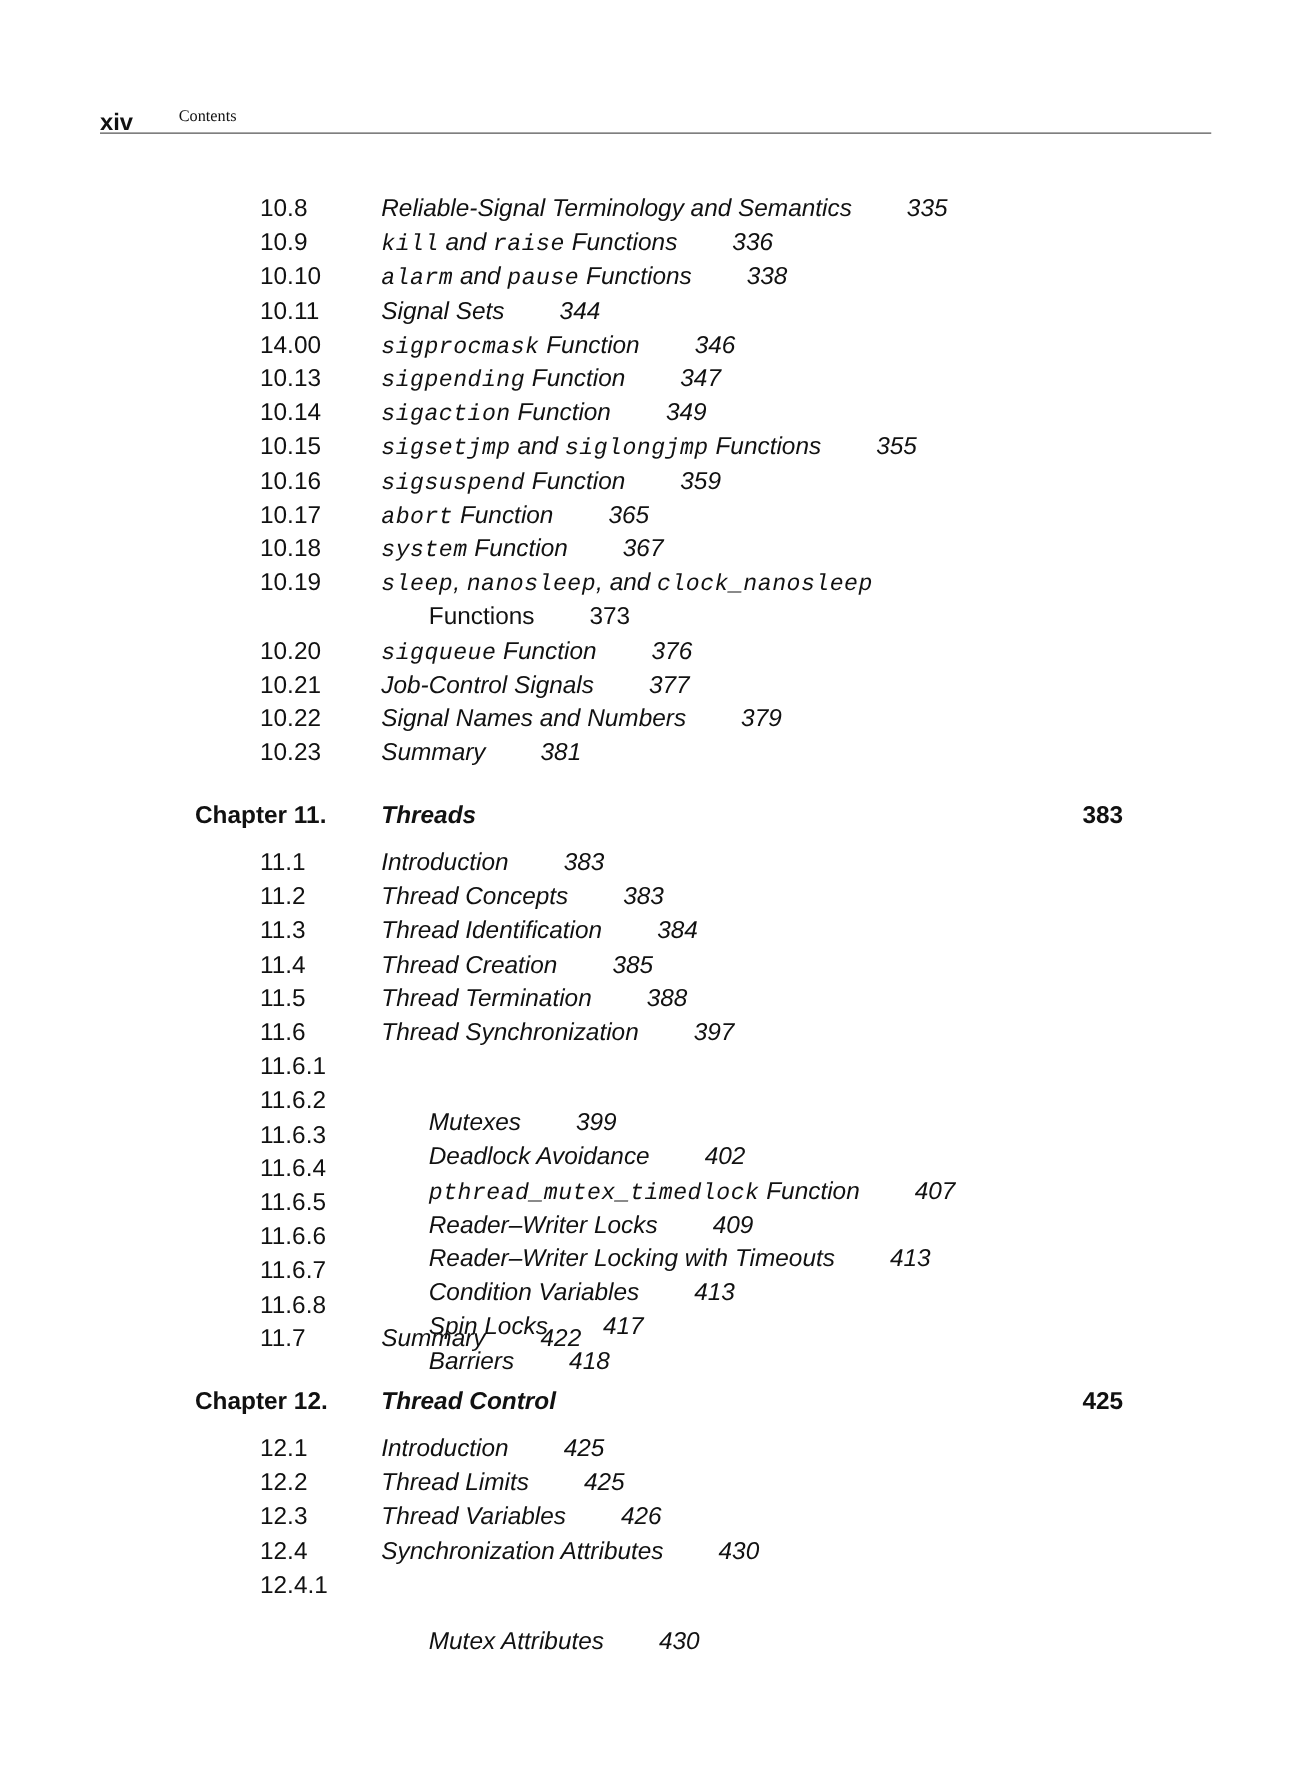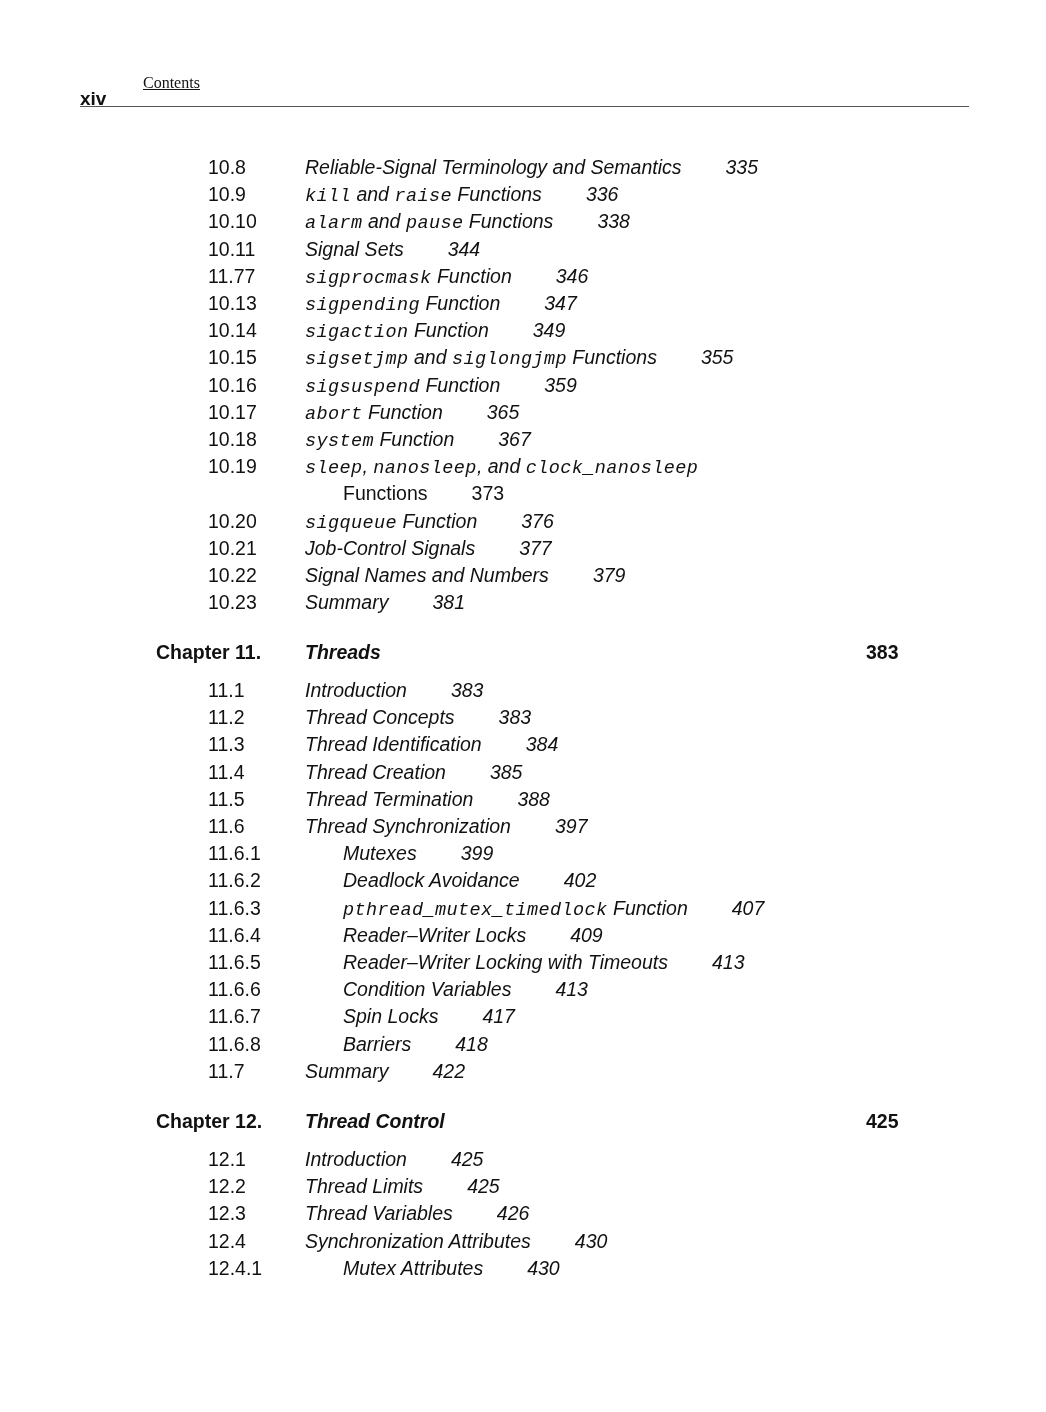--- a/index.html
+++ b/index.html
@@ -1,24 +1,24 @@
 <!DOCTYPE html>
 <html><head>
 <meta charset="utf-8">
 <style>
   html, body { margin: 0; padding: 0; background: #ffffff; }
   body { width: 1046px; height: 1412px; position: relative; overflow: hidden; color: #111; }
   .header { position: absolute; left: 80px; top: 72px; width: 889px; height: 34px; border-bottom: 1.5px solid #555; }
   .pgno { position: absolute; left: 0; top: 16px; font-family: Liberation Sans, sans-serif; font-size: 19px; font-weight: bold; }
-  .runhead { position: absolute; left: 63px; top: 2px; font-family: "Liberation Serif", serif; font-size: 16px; text-decoration: underline; }
+  .runhead { position: absolute; left: 63px; top: 13px; font-family: "Liberation Serif", serif; font-size: 13px; }
   .toc { position: absolute; left: 0; top: 0; width: 1046px; }
   .row { position: absolute; left: 0; height: 27px; font-family: "Liberation Sans", sans-serif; font-size: 19.5px; line-height: 27px; white-space: nowrap; }
   .num { position: absolute; left: 208px; }
   .title { position: absolute; left: 305px; font-style: italic; }
-  .title.sub { left: 343px; }
+  .title.sub { left: 343px; margin-top: 45px; }
   .mono { font-family: "Liberation Mono", monospace; font-size: 18.5px; letter-spacing: 0.4px; }
   .pg { margin-left: 44px; }
   .chap { font-weight: bold; }
   .chap .cnum { position: absolute; left: 156px; }
   .chap .title { left: 305px; }
   .chap .cpg { position: absolute; left: 866px; }
   .cont { position: absolute; left: 343px; }
 </style>
 </head>
 <body>
@@ -39,21 +39,21 @@
     </div>
     <div class="row" style="top: 208.4px;">
       <span class="num">10.10</span>
       <span class="title"><span class="mono">alarm</span><span> and </span><span class="mono">pause</span><span> Functions</span><span class="pg">338</span></span>
     </div>
     <div class="row" style="top: 235.6px;">
       <span class="num">10.11</span>
       <span class="title"><span>Signal Sets</span><span class="pg">344</span></span>
     </div>
     <div class="row" style="top: 262.8px;">
-      <span class="num">11.77</span>
+      <span class="num">14.00</span>
       <span class="title"><span class="mono">sigprocmask</span><span> Function</span><span class="pg">346</span></span>
     </div>
     <div class="row" style="top: 290px;">
       <span class="num">10.13</span>
       <span class="title"><span class="mono">sigpending</span><span> Function</span><span class="pg">347</span></span>
     </div>
     <div class="row" style="top: 317.2px;">
       <span class="num">10.14</span>
       <span class="title"><span class="mono">sigaction</span><span> Function</span><span class="pg">349</span></span>
     </div>

